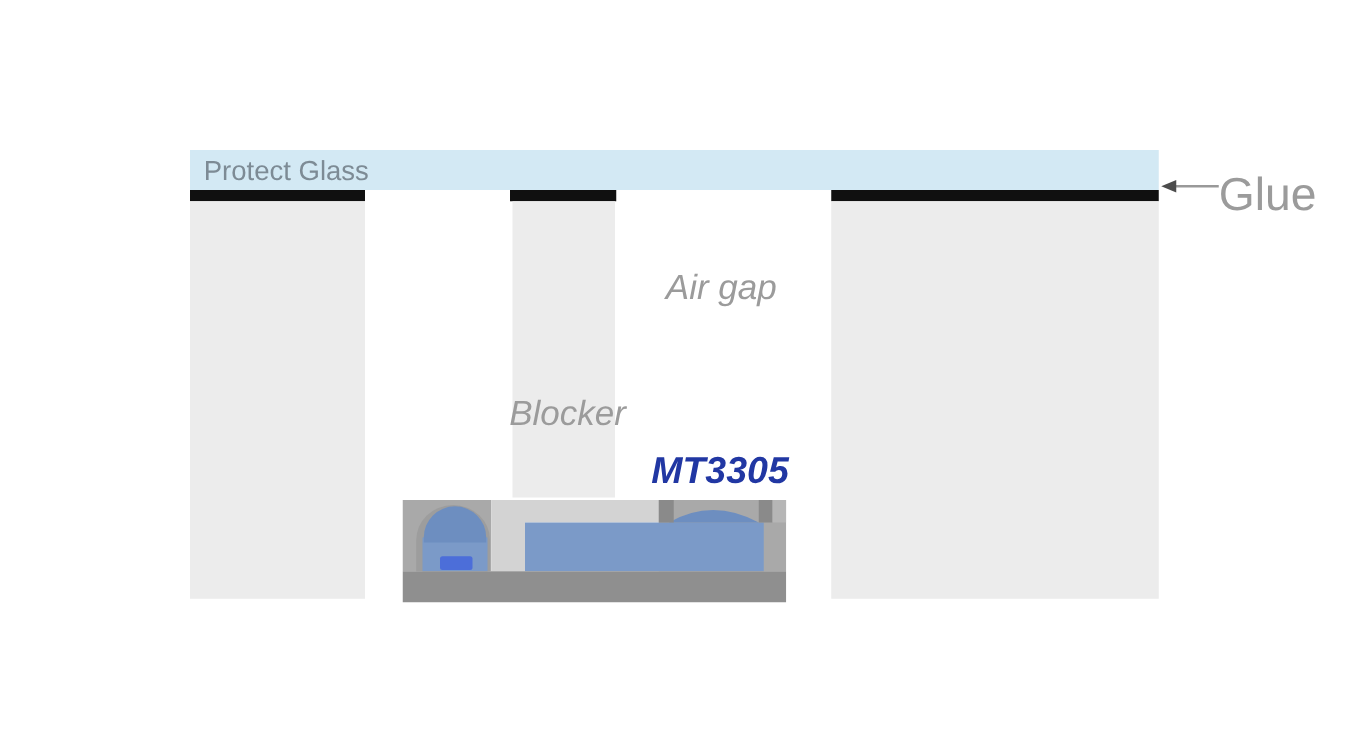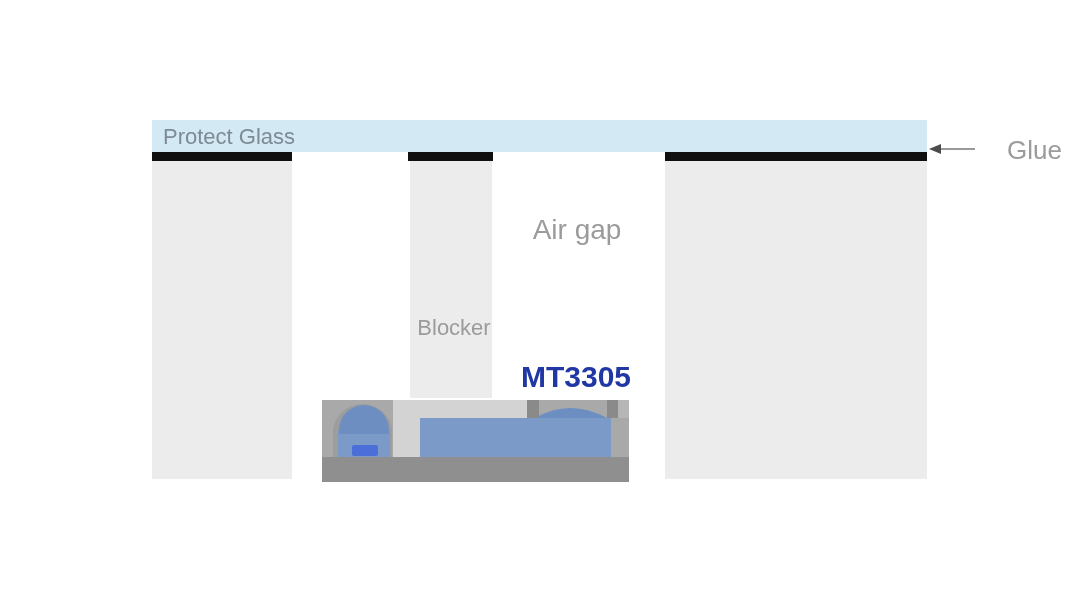--- a/index.html
+++ b/index.html
@@ -34,25 +34,25 @@
   .frame-col { top: 161px; background: var(--frame-gray, #ececec); }
   .frame-col.left    { left: 152px; width: 140px; height: 318px; }
   .frame-col.blocker { left: 410px; width: 82px;  height: 237px; }
   .frame-col.right   { left: 665px; width: 262px; height: 318px; }
 
   
   .lbl {
     color: var(--label-gray, #9b9b9b);
     white-space: nowrap;
   }
-  .centered { transform: translateX(-50%); }
+  .centered { transform: translateX(-50%); font-style: italic; }
   .air-gap   { left: 577px; top: 214px; font-size: 28px; }
   .frame-lbl { left: 796px; top: 227px; font-size: 27px; }
-  .blocker-lbl { left: 454px; top: 315px; font-size: 22px; }
-  .glue-lbl  { left: 975px; top: 135px; font-size: 26px; margin-left: 32px; }
+  .blocker-lbl { left: 454px; top: 315px; font-size: 28px; }
+  .glue-lbl  { left: 975px; top: 135px; font-size: 37px; }
   .model-lbl {
     left: 576px; top: 360px; font-size: 30px; font-weight: 600;
     color: var(--model-blue, #2137a3); white-space: nowrap;
   }
   .caption {
     left: 540px; top: 536px; font-size: 24px;
     color: var(--label-gray, #9b9b9b); white-space: nowrap;
   }
 
   .arrow-svg { left: 928px; top: 141px; }

